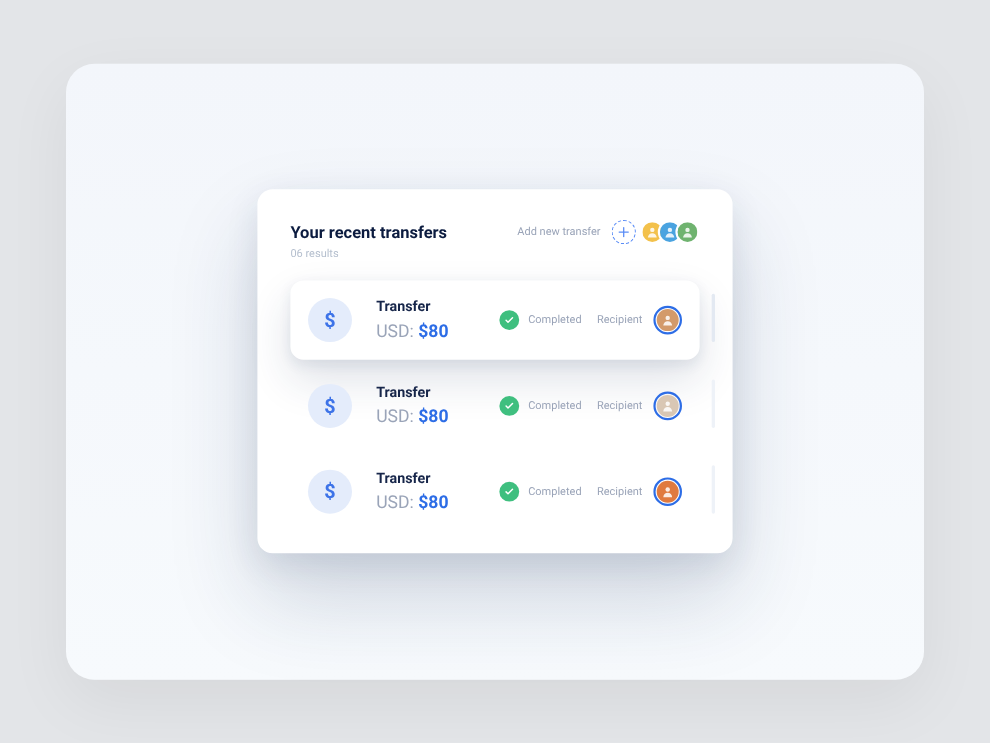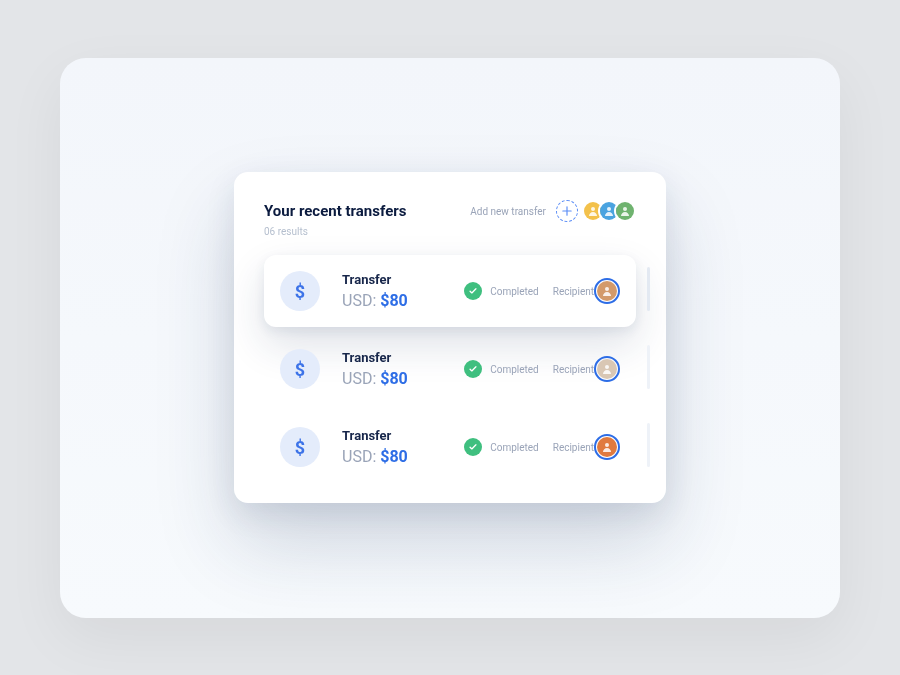--- a/index.html
+++ b/index.html
@@ -91,21 +91,21 @@
     font-size: 16px; color: #9aa4b8;
   }
   .col-transfer .sub .amount { color: #2d6de6; font-weight: 700; margin-left: 4px;}
   .col-status { display: flex; align-items: center; gap: 8px; padding-left: 32px; }
   .check-badge {
     width: 18px; height: 18px; border-radius: 50%; background: #3fbf7f;
     display: flex; align-items: center; justify-content: center;
   }
   .check-badge svg { width: 10px; height: 10px; display: block; }
   .status-text { color: #9aa4b8; font-size: 10px; }
-  .col-recipient { display: flex; align-items: center; justify-self: end; text-align: center; }
+  .col-recipient { display: flex; align-items: center; gap: 10px; justify-self: end; text-align: center; }
   .recipient-label { color: #9aa4b8; font-size: 10px; }
   .recipient-avatar {
     width: 26px; height: 26px; border-radius: 50%;
     border: 2px solid #2d6de6;
     padding: 1px;
     display: flex; align-items: center; justify-content: center;
   }
   .recipient-avatar .avatar-fill {
     width: 100%; height: 100%; border-radius: 50%;
   }

